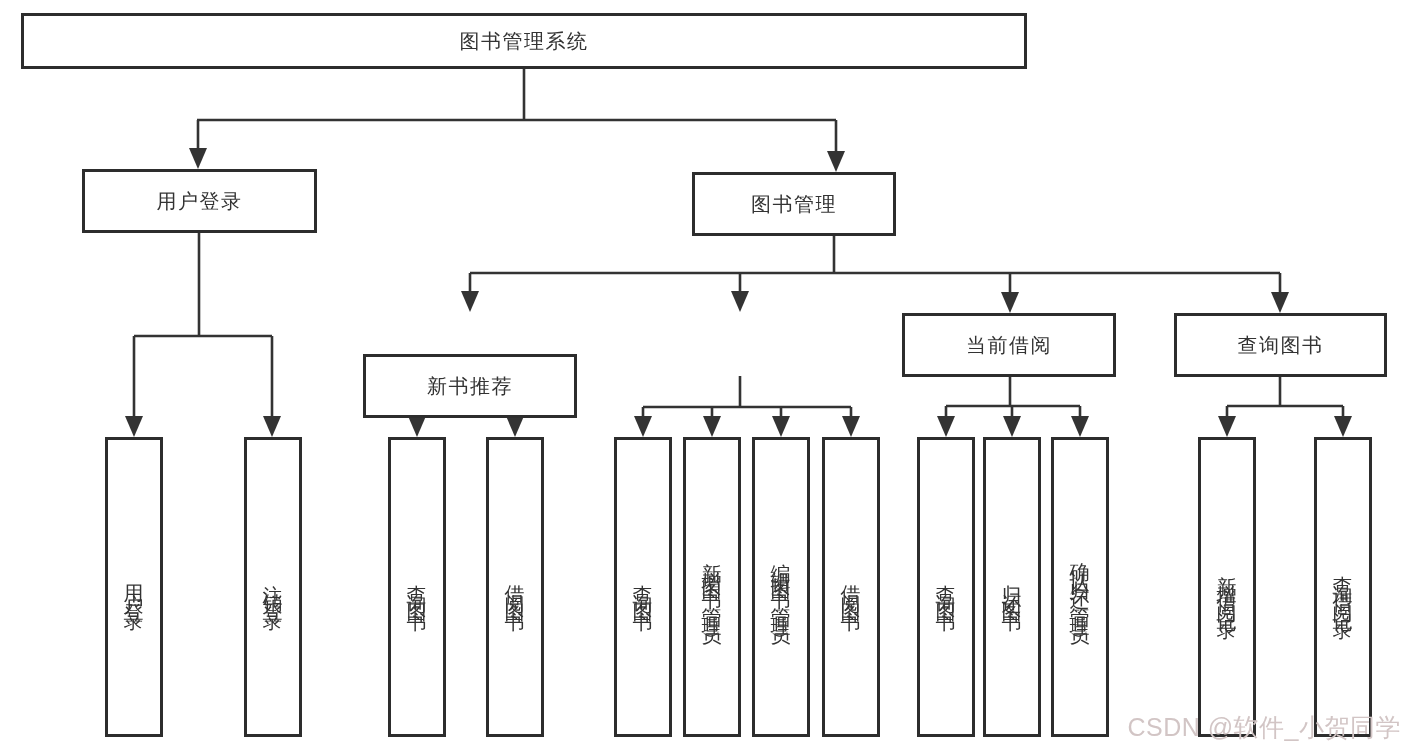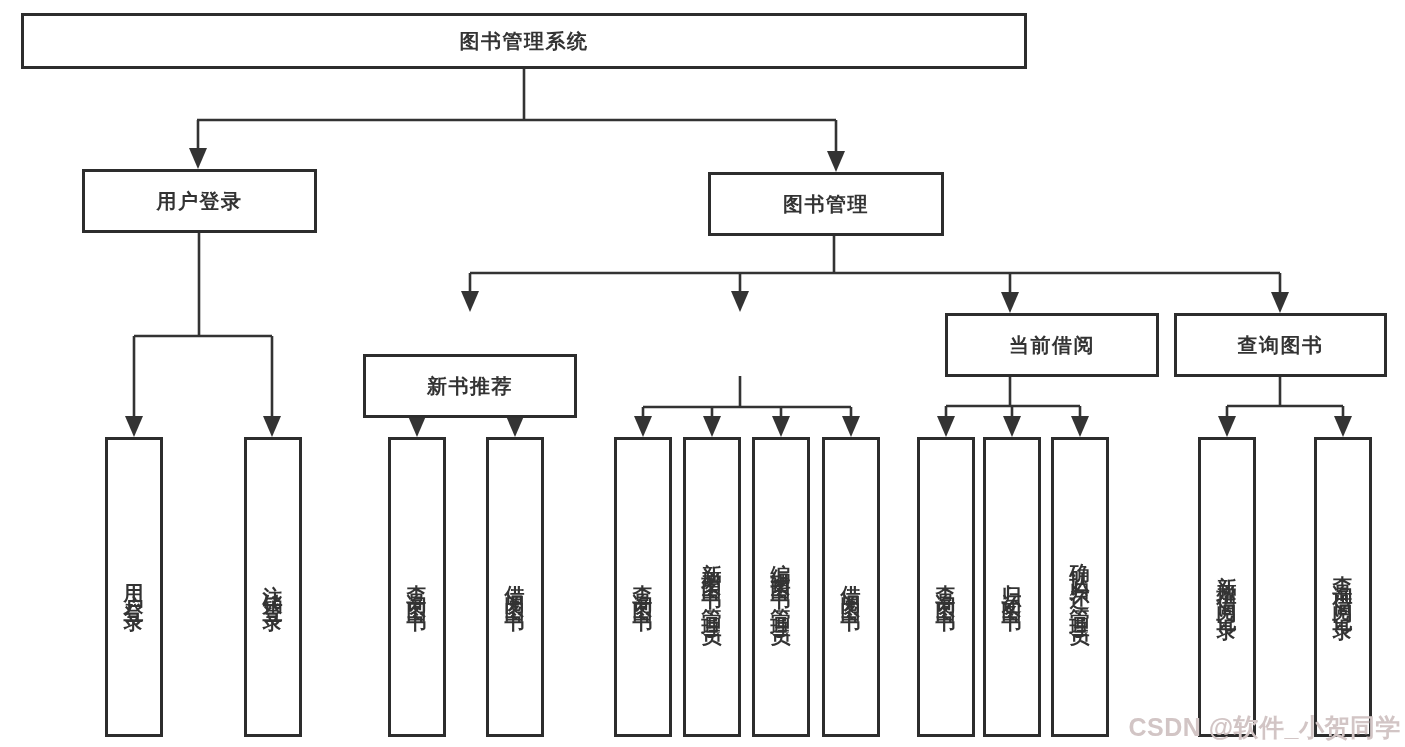--- a/index.html
+++ b/index.html
@@ -4,21 +4,20 @@
 <style>
   html, body { margin: 0; padding: 0; background: #ffffff; }
   #canvas {
     position: relative;
     width: 1405px;
     height: 747px;
     background: #ffffff;
     font-family: "Liberation Sans", "DejaVu Sans", sans-serif;
     color: #333333;
     overflow: hidden;
-    font-weight: bold;
   }
   #connectors {
     position: absolute;
     left: 0; top: 0;
     width: 1405px; height: 747px;
     z-index: 1;
   }
   #connectors line { stroke: #333333; stroke-width: 2.6; }
   #connectors polygon { fill: #333333; stroke: none; }
   .hbox {
@@ -143,28 +142,28 @@
     </g>
   </svg>
 
   <div class="hbox" style="left:21px; top:13px; width:1006px; height:56px;">
     <span>图书管理系统</span>
   </div>
 
   <div class="hbox" style="left:82px; top:169px; width:235px; height:64px;">
     <span>用户登录</span>
   </div>
-  <div class="hbox" style="left:708px; top:172px; width:236px; height:64px;">
+  <div class="hbox" style="left:692px; top:172px; width:204px; height:64px;">
     <span>图书管理</span>
   </div>
 
   <div class="hbox" style="left:363px; top:312px; width:214px; height:64px;margin-top:42px;">
     <span>新书推荐</span>
   </div>
-  <div class="hbox" style="left:945px; top:313px; width:214px; height:64px;">
+  <div class="hbox" style="left:902px; top:313px; width:214px; height:64px;">
     <span>当前借阅</span>
   </div>
   <div class="hbox" style="left:1174px; top:313px; width:213px; height:64px;">
     <span>查询图书</span>
   </div>
 
   <div class="vbox" style="left:105px; top:437px; width:58px; height:300px;">
     <span class="vtext">用户登录</span>
   </div>
   <div class="vbox" style="left:244px; top:437px; width:58px; height:300px;">

